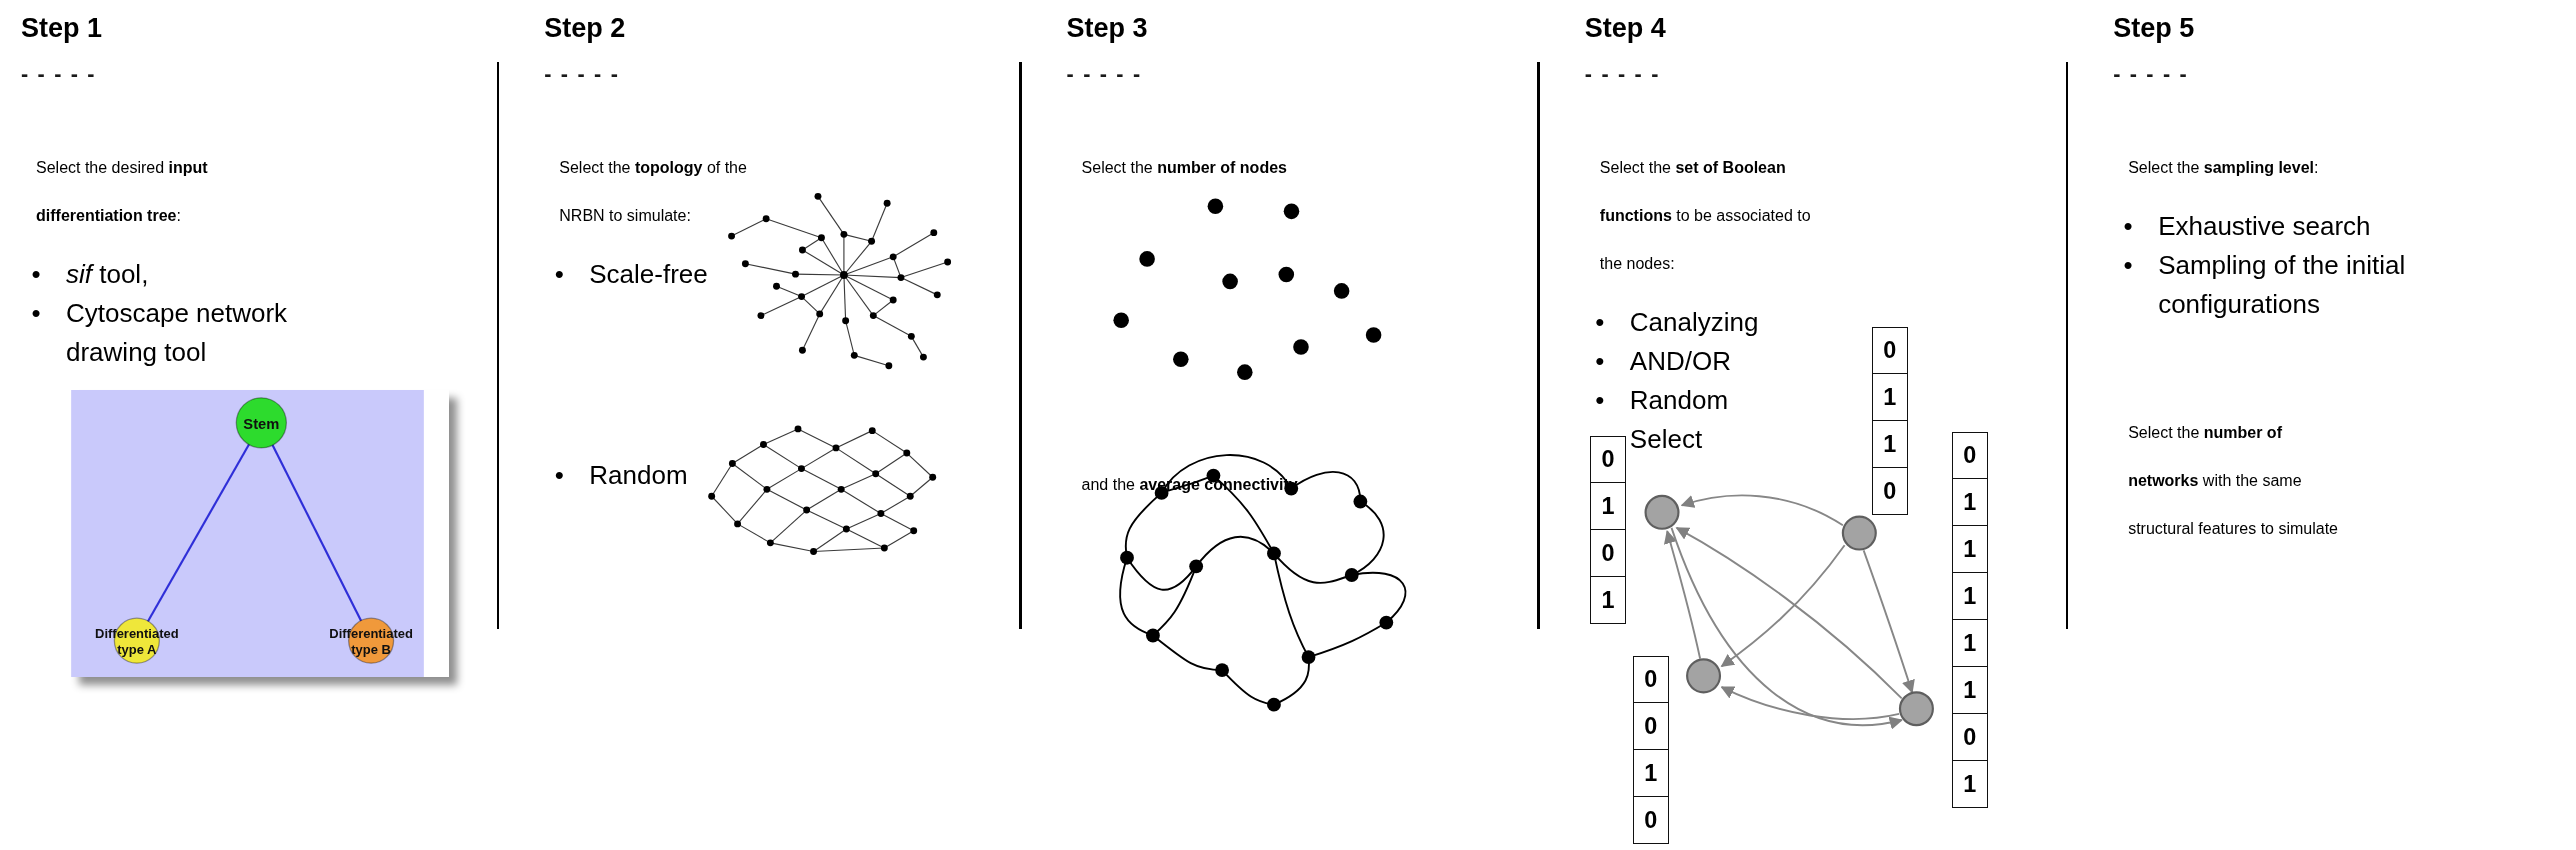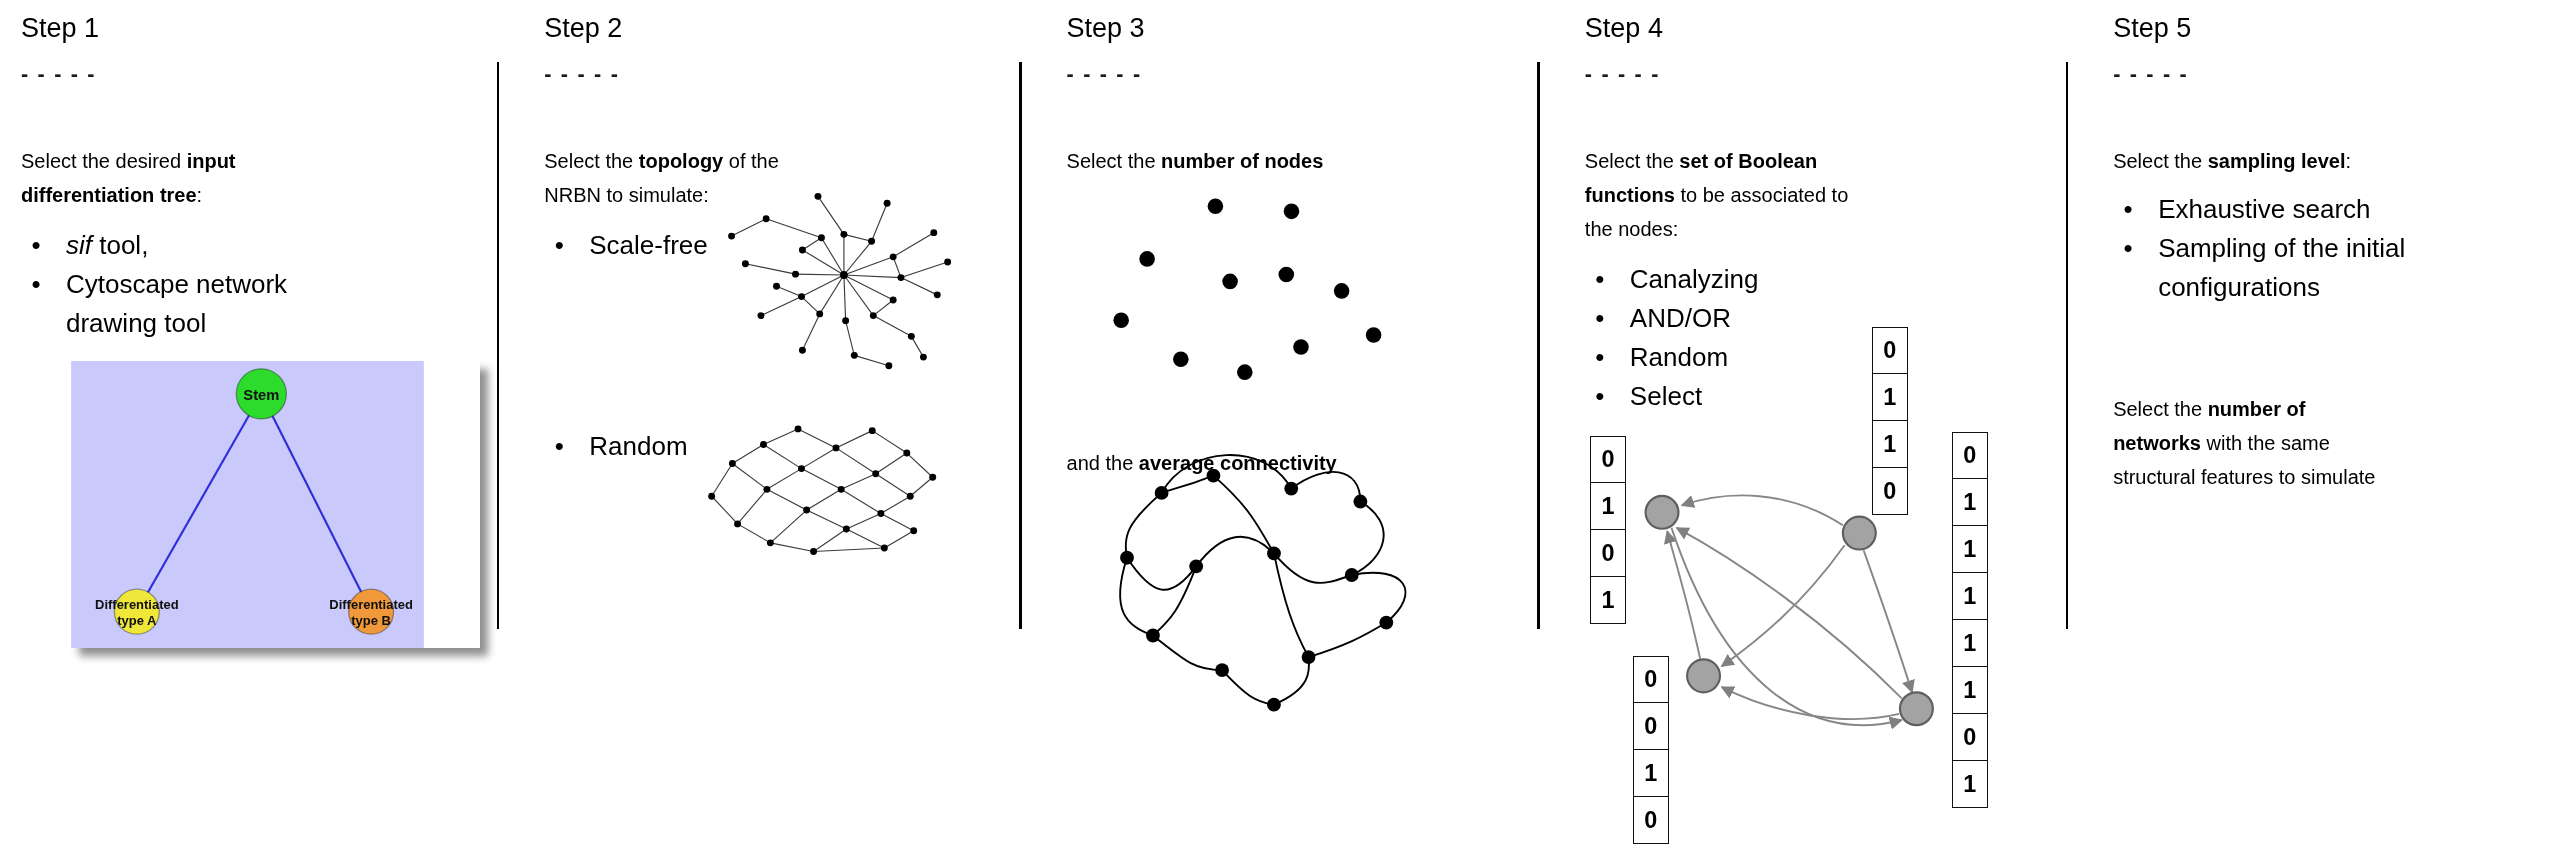--- a/index.html
+++ b/index.html
@@ -15,35 +15,35 @@
   .step-2 { width:466px; }
   .step-3 { width:462px; }
   .step-4 { width:472px; }
   .step-5 { width:476px; }
 
   .divider {
     flex:0 0 auto; width:2.6px; height:567px; background:#000;
     margin:48px 45px 0 8.7px;
   }
 
-  h2.step-title { font-size:27px; line-height:28px; font-weight:normal; margin:0 0 21px 0; }
+  h2.step-title { font-size:27px; line-height:28px; font-weight:bold; margin:0 0 21px 0; }
   .dashes { font-size:21.6px; line-height:21.6px; font-weight:bold; letter-spacing:1.7px;
             color:#1a1a1a; margin:0 0 59px 0; }
 
-  .intro, .second-text { font-size:20px; line-height:34px; margin:0; white-space:pre-line; }
+  .intro, .second-text { font-size:16px; line-height:48px; margin:15px; white-space:pre-line; }
   .intro b, .second-text b { font-weight:bold; }
 
   ul.bullets { list-style:none; margin:14px 0 0 0; padding:0; }
   ul.bullets li { position:relative; padding-left:45px; font-size:26px; line-height:39px; }
   ul.bullets li::before { content:"•"; position:absolute; left:10.4px; top:0; }
   ul.bullets li .li-text { white-space:pre-line; }
   .step-2 ul.bullets li.gap { margin-top:162px; }
 
   
-  .tree-wrap { width:409px; height:287px; margin:18px 0 16px 50px;
+  .tree-wrap { width:378px; height:287px; margin:18px 0 16px 50px;
                box-shadow:7.8px 7.8px 7.8px #909090; }
   svg text { font-family:"Liberation Sans", sans-serif; }
 
   
   .sf-svg  { position:absolute; left:172px; top:170px; }
   .rnd-svg { position:absolute; left:136px; top:389px; }
   .net-edge { stroke:#3a3a3a; stroke-width:1.3; fill:none; }
   .net-dot  { fill:#000; }
 
   

